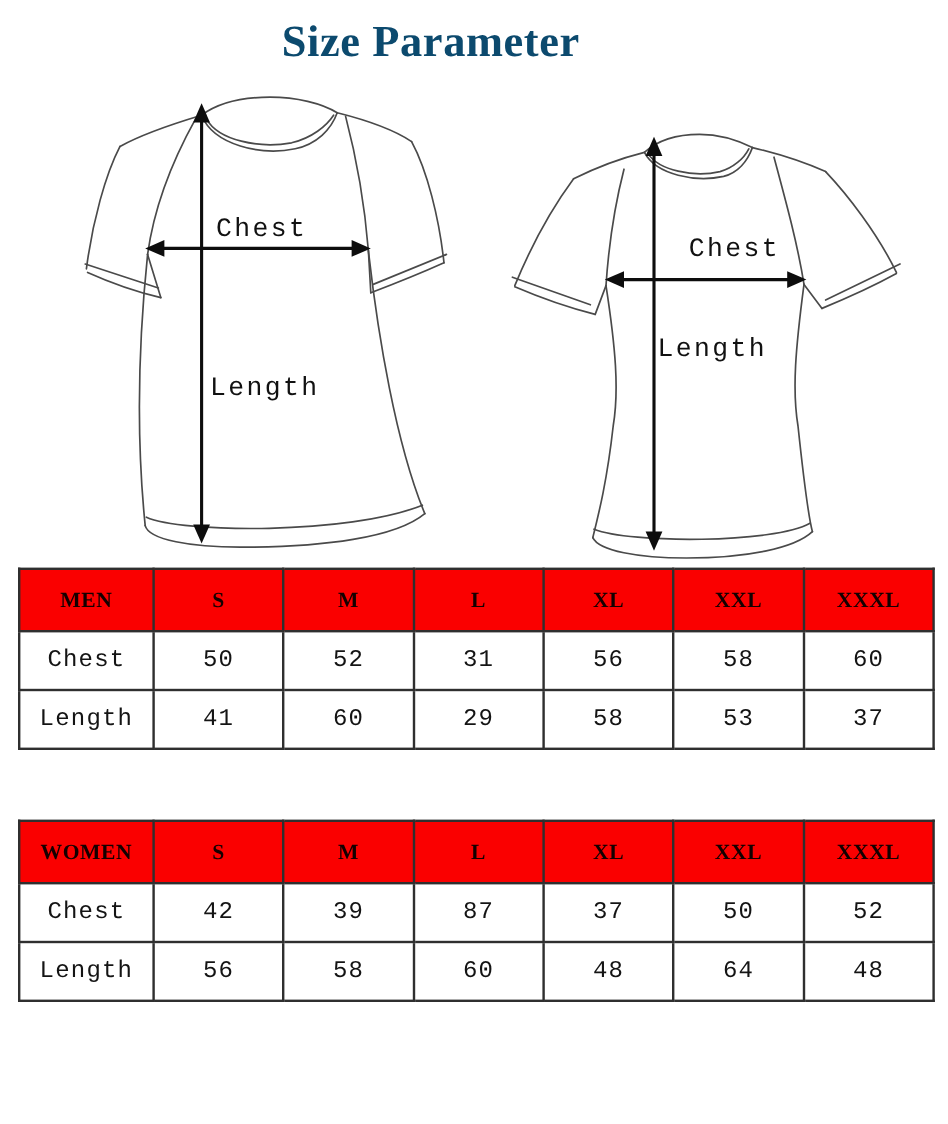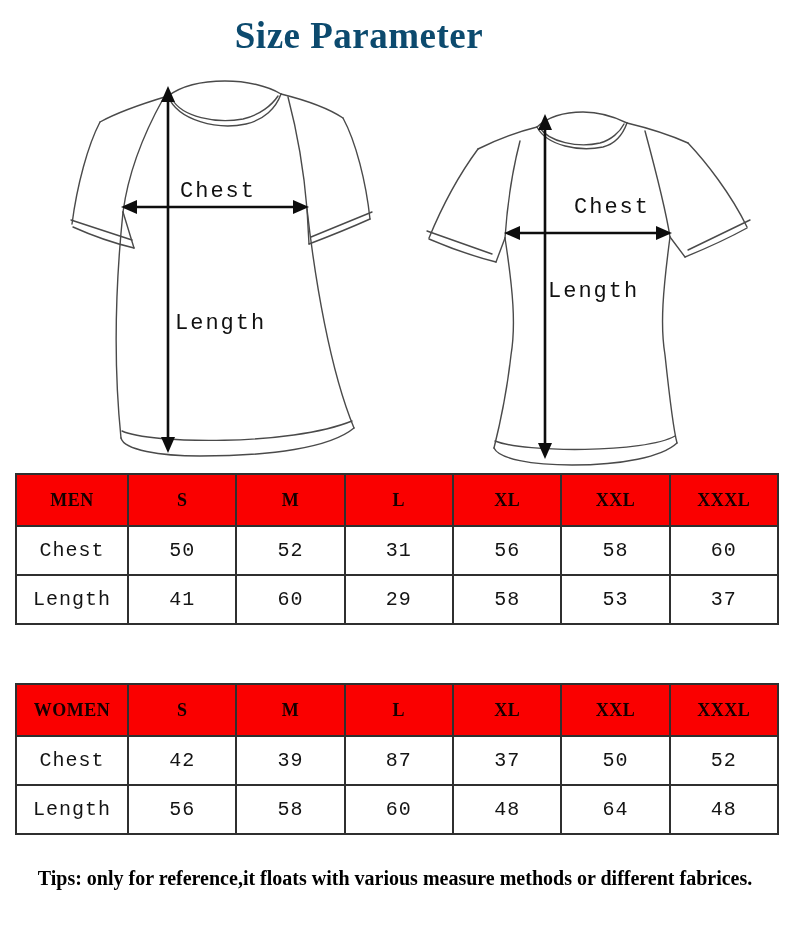--- a/index.html
+++ b/index.html
@@ -195,15 +195,14 @@
       <td>56</td>
       <td>58</td>
       <td>60</td>
       <td>48</td>
       <td>64</td>
       <td>48</td>
     </tr>
   </tbody>
     </table>
 
-  <div class="tips">Tips: only for reference,it floats with various measure methods or different fabrices.</div>
 
 </div>
 
 </body></html>

